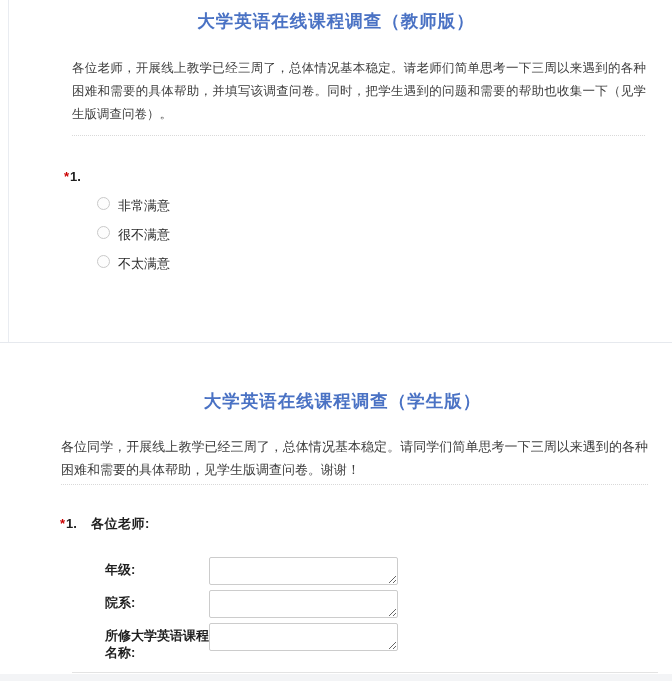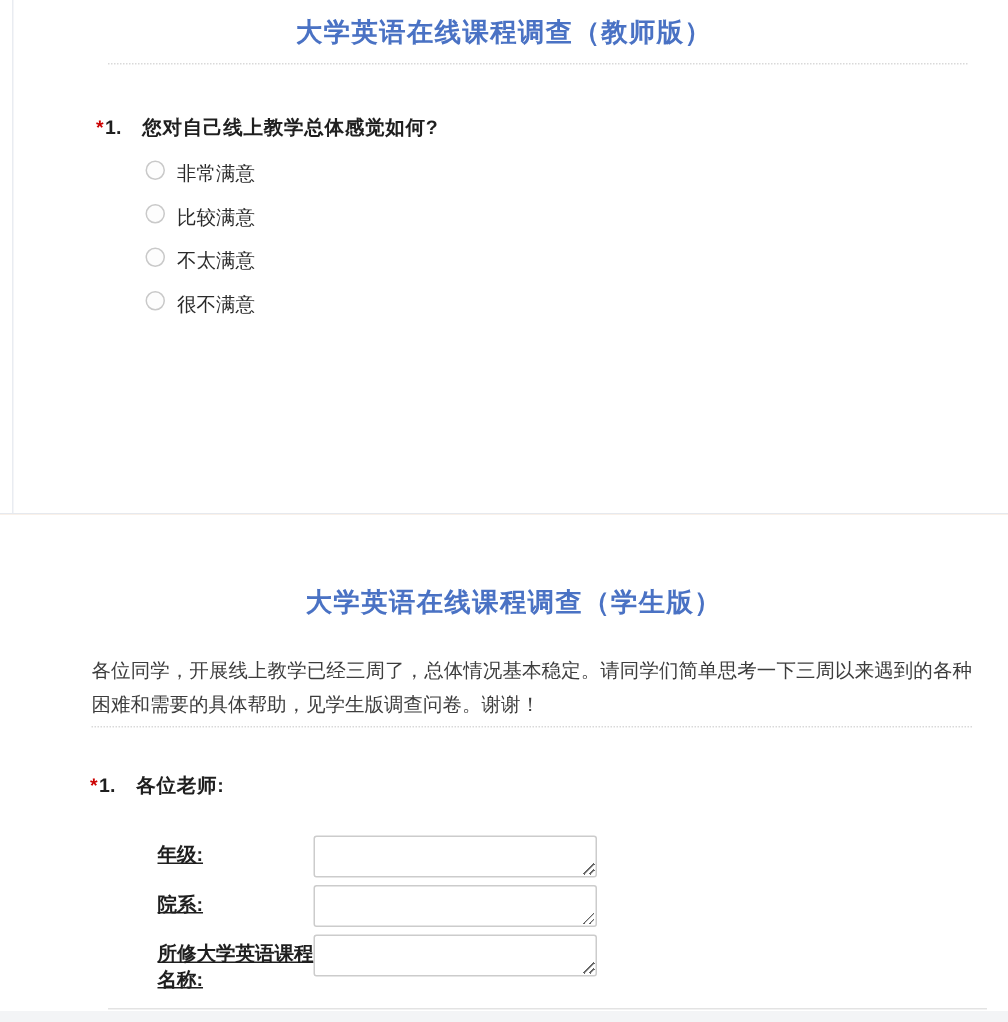--- a/index.html
+++ b/index.html
@@ -58,21 +58,21 @@
     width: 13px; height: 13px; border-radius: 50%;
     border: 1px solid #c9c9c9; background: #fdfdfd;
     margin-right: 8px; flex: 0 0 auto;
   }
 
   
   .fields { margin: 24px 0 0 92px; }
   .field-row { display: flex; align-items: flex-start; margin-bottom: 5px; }
   .field-label {
     width: 104px; flex: 0 0 104px; font-size: 13px; font-weight: bold;
-    color: #1f1f1f; line-height: 17px; padding-top: 4px; text-decoration: underline;
+    color: #1f1f1f; line-height: 17px; padding-top: 4px;
   }
   .field-row textarea {
     width: 189px; height: 28px; resize: vertical;
     border: 1px solid #cccccc; border-radius: 2px; background: #fff;
     font-family: "Liberation Sans", "DejaVu Sans", sans-serif;
     font-size: 12px; padding: 3px 5px; color: #333; outline: none;
   }
 
   
   .bottom-divider {
@@ -87,45 +87,41 @@
 </head>
 <body>
 
 <div class="page">
 
   <section class="card teacher">
     <div class="left-rule"></div>
 
     <h1 class="survey-title">大学英语在线课程调查（教师版）</h1>
 
+    <p class="intro">各位老师，开展线上教学已经三周了，总体情况基本稳定。请老师们简单思考一下三周以来遇到的各种困难和需要的具体帮助，并填写该调查问卷。同时，把学生遇到的问题和需要的帮助也收集一下（见学生版调查问卷）。</p>
 
     <div class="dotted-divider"></div>
 
     <div class="question question-1">
       <div class="q-line">
         <span class="req">*</span>
         <span class="q-num">1.</span>
-        <span class="q-text">您对自己线上教学总体感觉如何?</span>
       </div>
       <div class="options">
         <label class="option">
           <span class="radio"></span>
           <span>非常满意</span>
         </label>
         <label class="option">
           <span class="radio"></span>
-          <span>比较满意</span>
+          <span>很不满意</span>
         </label>
         <label class="option">
           <span class="radio"></span>
           <span>不太满意</span>
-        </label>
-        <label class="option">
-          <span class="radio"></span>
-          <span>很不满意</span>
         </label>
       </div>
     </div>
 
   </section>
 
   <section class="card student">
 
     <h1 class="survey-title">大学英语在线课程调查（学生版）</h1>
 

